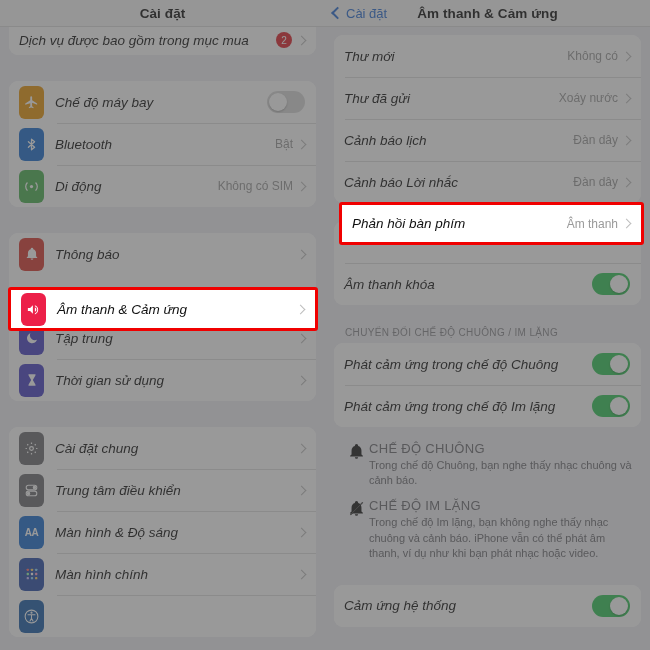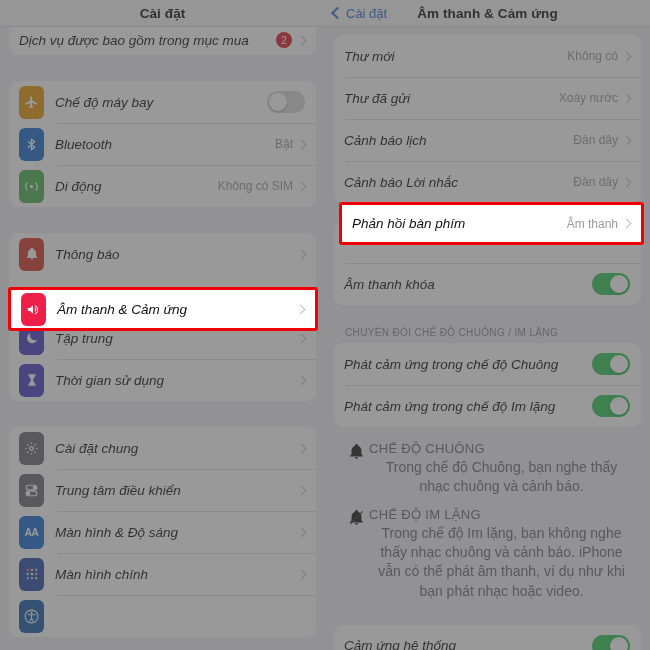--- a/index.html
+++ b/index.html
@@ -198,24 +198,23 @@
     display: flex; justify-content: center;
   }
   .info-body { flex: 1; }
   .info-title {
     font-size: 13px;
     color: #6d6d72;
     letter-spacing: .3px;
     margin-bottom: 2px;
   }
   .info-text {
-    font-size: 14px;
+    font-size: 11px;
     color: #6d6d72;
     line-height: 1.38;
-    text-align: center;
   }
 
   
   .hl {
     position: absolute;
     border: 3px solid #f00000;
     border-radius: 3px;
     z-index: 60;
     box-sizing: border-box;
     background: #fff;

